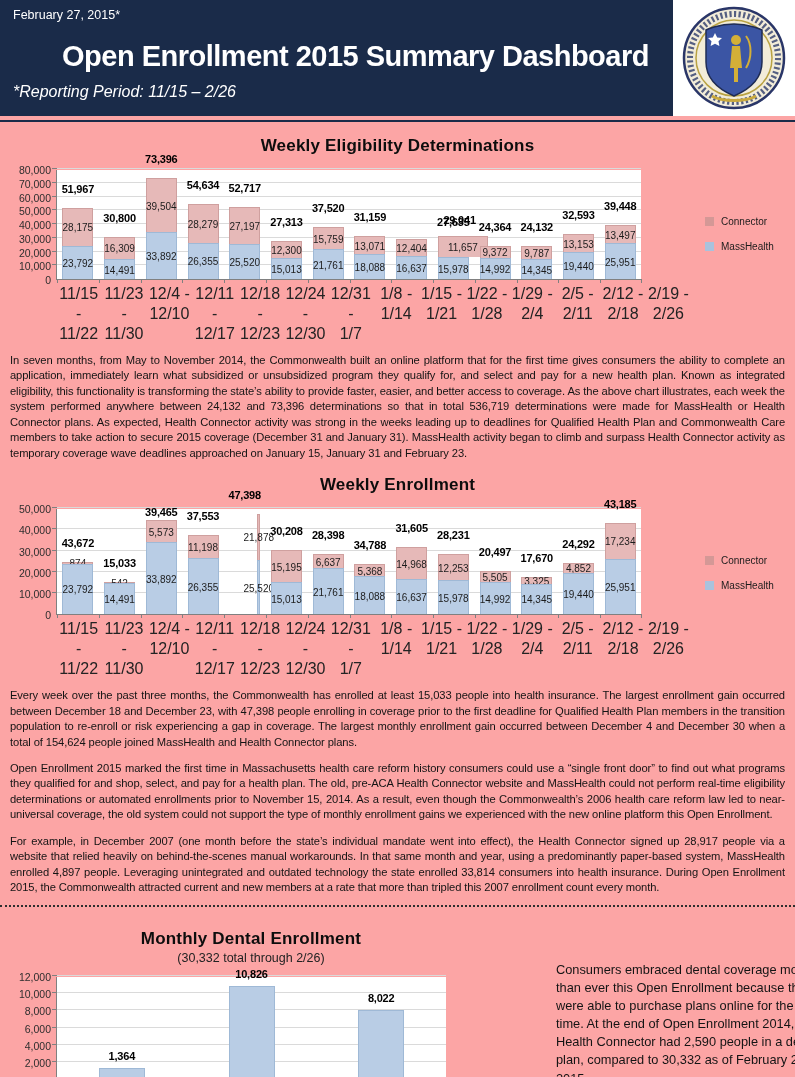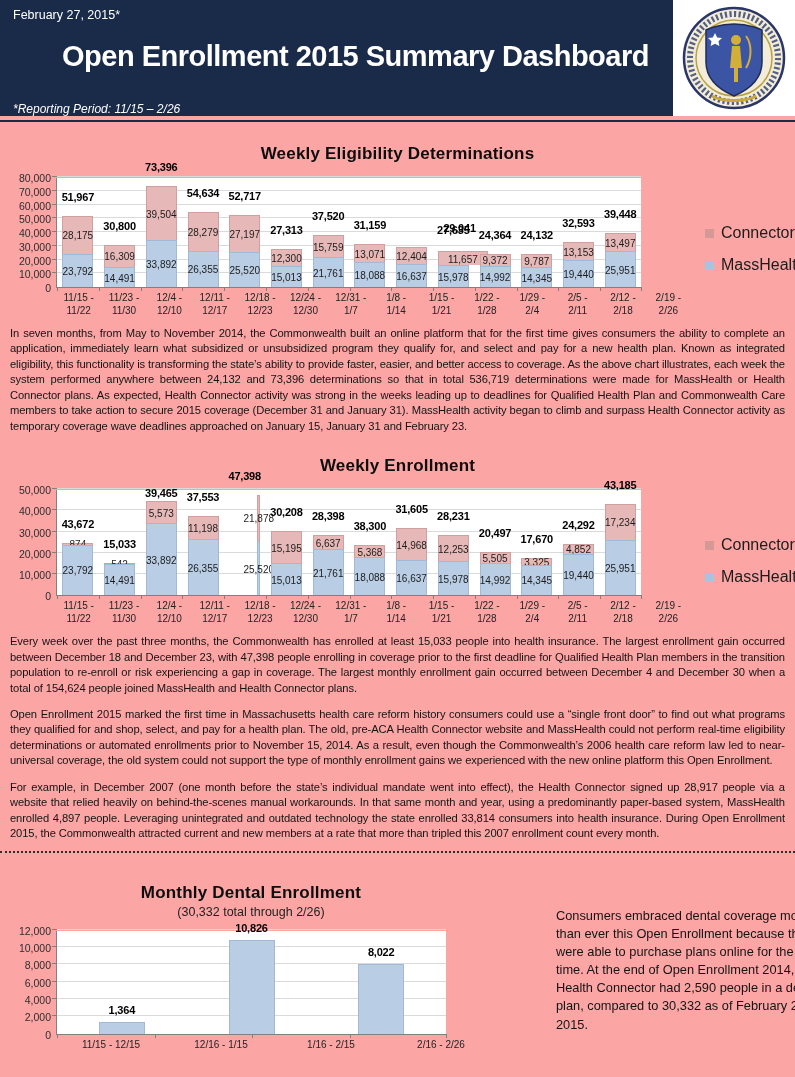--- a/index.html
+++ b/index.html
@@ -4,55 +4,55 @@
 <style>
   * { margin:0; padding:0; box-sizing:border-box; }
   html,body { background:#ffffff; }
   body { width:795px; font-family:"Liberation Sans", sans-serif; color:#151515; }
   .page { width:795px; min-height:1077px; background:#fca5a5; position:relative; }
 
   
   header { position:relative; height:116px; background:#1a2b49; color:#fff; }
   .hdr-date { position:absolute; top:8px; left:13px; font-size:12.5px; }
   .hdr-title { position:absolute; top:40px; left:62px; font-size:29px; font-weight:bold; letter-spacing:-0.5px; white-space:nowrap; }
-  .hdr-period { position:absolute; bottom:0; left:13px; font-size:12px; font-style:italic; }
+  .hdr-period { position:absolute; bottom:15px; left:13px; font-size:16px; font-style:italic; }
   .seal-box { position:absolute; top:0; right:0; width:122px; height:116px; background:#ffffff; display:flex; align-items:center; justify-content:center; }
   .header-rule { height:2px; background:#1a2b49; margin-top:4px; }
 
   
   .chart-block { margin:8px 6px 0 6px; }
-  .chart-title { text-align:center; font-size:17px; font-weight:bold; color:#0d0d0d; margin:22px 0 14px 0; letter-spacing:0.2px; }
+  .chart-title { text-align:center; font-size:17px; font-weight:bold; color:#0d0d0d; margin:14px 0 14px 0; letter-spacing:0.2px; }
   .chart-subtitle { text-align:center; font-size:12.5px; color:#222; margin:-10px 0 12px 0; }
   .chart-flex { display:flex; align-items:flex-start; }
   .chart-main { flex:0 0 auto; }
   .axes-row { display:flex; }
   .yaxis { position:relative; width:50px; flex:0 0 50px; }
   .ytick { position:absolute; right:5px; font-size:10.5px; color:#2e2e2e; white-space:nowrap; }
   .plot { position:relative; border-left:1px solid #808080; border-bottom:1px solid #808080; background:#fff; }
   .gridline { position:absolute; left:0; right:0; height:1px; background:#dadada; }
   .ymark { position:absolute; left:-5px; width:5px; height:1px; background:#808080; }
   .xt { position:absolute; top:100%; width:1px; height:4px; background:#808080; }
   .cols { position:absolute; left:0; right:0; top:0; bottom:0; display:flex; align-items:flex-end; }
   .col { flex:1 1 0; position:relative; display:flex; justify-content:center; align-items:flex-end; height:100%; }
   .bar { position:relative; display:flex; flex-direction:column; justify-content:flex-end; }
   .seg { position:relative; width:100%; }
   .seg-conn { background:#e6b9b8; border:1px solid #cfa09f; border-bottom:none; }
   .seg-mh { background:#b9cde5; border:1px solid #9fb9d6; border-bottom:none; }
   .seg-dental { background:#b9cde5; border:1px solid #9fb9d6; border-bottom:none; }
   .seg-label { position:absolute; top:50%; left:50%; transform:translate(-50%,-50%); font-size:10px; color:#1c1c1c; white-space:nowrap; }
   .total-label { position:absolute; left:50%; transform:translateX(-50%); font-size:11px; font-weight:bold; color:#000; white-space:nowrap; letter-spacing:-0.2px; }
   .xlabels { display:flex; margin-left:50px; margin-top:4px; }
-  .xlabel { flex:1 1 0; text-align:center; font-size:10px; color:#232323; line-height:1.25; }
+  .xlabel { flex:1 1 0; text-align:center; font-size:16px; color:#232323; line-height:1.25; }
 
   .legend { flex:0 0 150px; padding:46px 0 0 14px; }
   .legend-item { display:flex; align-items:center; margin-bottom:14px; }
   .swatch { width:9px; height:9px; margin-right:7px; flex:0 0 9px; }
   .swatch-conn { background:#d49896; }
   .swatch-mh { background:#a9c2dd; }
-  .legend-label { font-size:16px; color:#1c1c1c; }
+  .legend-label { font-size:10px; color:#1c1c1c; }
 
   
   .body-text { margin:9px 10px 0 10px; font-size:11.2px; line-height:1.38; text-align:justify; color:#141414; letter-spacing:-0.1px; }
   .dotted-divider { margin:9px 0 8px 0; border-top:2px dotted #2e2e2e; }
 
   
   .dental-flex { display:flex; margin:2px 6px 0 6px; }
   .dental-left { flex:0 0 446px; }
   .dental-text { flex:0 0 276px; margin-left:60px; margin-top:46px; font-size:12.8px; line-height:1.42; color:#141414; text-align:left; }
 </style>
@@ -224,21 +224,21 @@
                       <span class="seg-label">12,404</span>
                     </div>
                     <div class="seg seg-mh" style="height: 22.8759px;">
                       <span class="seg-label">16,637</span>
                     </div>
                   </div>
                   <div class="total-label" style="bottom: 52.9314px; margin-left: 48px;">29,041</div>
                 </div>
                 <div class="col">
                   <div class="bar" style="width: 31px;">
-                    <div class="seg seg-conn" style="height: 14px; padding-left: 48px;">
+                    <div class="seg seg-conn" style="height: 21px; padding-left: 48px;">
                       <span class="seg-label">11,657</span>
                     </div>
                     <div class="seg seg-mh" style="height: 21.9698px;">
                       <span class="seg-label">15,978</span>
                     </div>
                   </div>
                   <div class="total-label" style="bottom: 50.9981px;">27,635</div>
                 </div>
                 <div class="col">
                   <div class="bar" style="width: 31px;">
@@ -438,21 +438,21 @@
                 </div>
                 <div class="col">
                   <div class="bar" style="width: 31px;">
                     <div class="seg seg-conn" style="height: 11.3802px;">
                       <span class="seg-label">5,368</span>
                     </div>
                     <div class="seg seg-mh" style="height: 38.3466px;">
                       <span class="seg-label">18,088</span>
                     </div>
                   </div>
-                  <div class="total-label" style="bottom: 62.7267px;">38,300</div>
+                  <div class="total-label" style="bottom: 62.7267px;">34,788</div>
                 </div>
                 <div class="col">
                   <div class="bar" style="width: 31px;">
                     <div class="seg seg-conn" style="height: 31.7322px;">
                       <span class="seg-label">14,968</span>
                     </div>
                     <div class="seg seg-mh" style="height: 35.2704px;">
                       <span class="seg-label">16,637</span>
                     </div>
                   </div>

